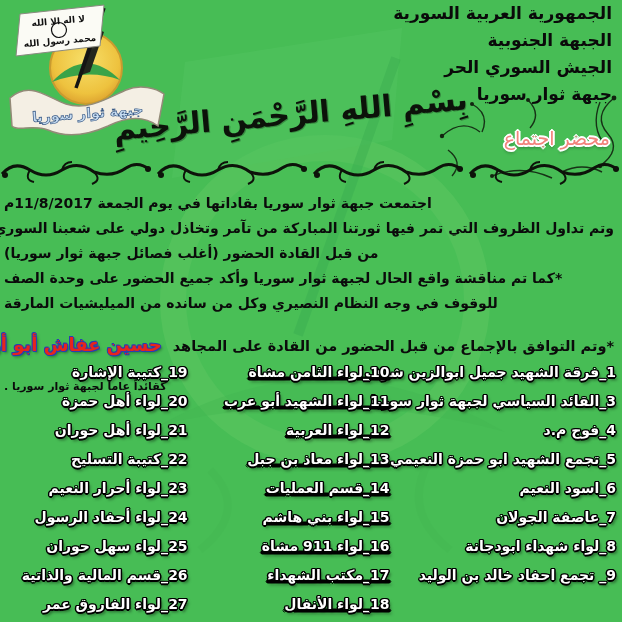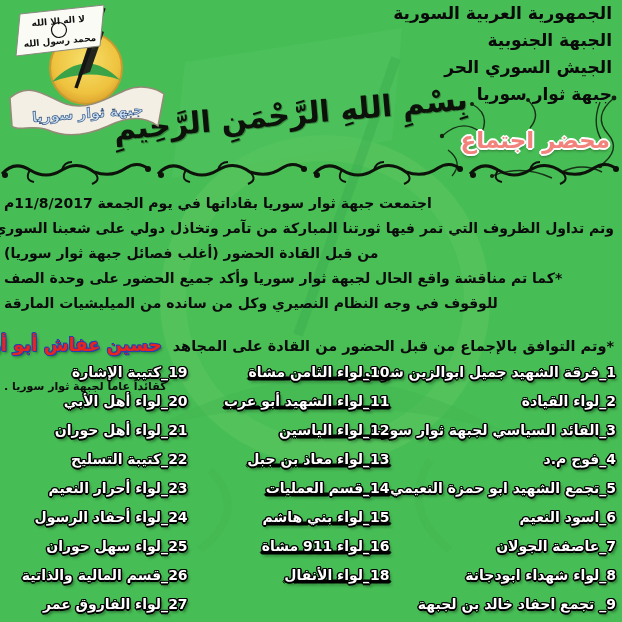--- a/index.html
+++ b/index.html
@@ -22,21 +22,21 @@
   
   .bismillah{
     position:absolute; top:96px; left:128px; width:340px; z-index:2;
     font-size:30px; font-weight:bold; color:#0c120a; text-align:center;
     transform:rotate(-5deg); text-shadow:1px 1px 0 rgba(20,40,20,.35);
     white-space:nowrap;
   }
   
   .badge{
     position:absolute; top:127px; right:12px; z-index:4;
-    font-size:23px; font-weight:bold; color:#f2837c; letter-spacing:1px;
+    font-size:19px; font-weight:normal; color:#f2837c; letter-spacing:1px;
     text-shadow:-2px 0 #fff,2px 0 #fff,0 -2px #fff,0 2px #fff,
                 -1px -1px #fff,1px 1px #fff,-1px 1px #fff,1px -1px #fff,
                 0 3px 3px rgba(0,0,0,.35);
     white-space:nowrap;
     text-align:center;
   }
   .vines{position:absolute; top:92px; right:0; width:190px; height:100px; z-index:2;}
   
   .divider{position:absolute; top:156px; left:0; width:622px; height:34px; z-index:2;}
   
@@ -172,44 +172,44 @@
       <span>*وتم التوافق بالإجماع من قبل الحضور من القادة على المجاهد</span>
       <span class="commander-name">حسين عفاش أبو أزهر</span>
     </div>
     <div class="body-line agreement-suffix">كقائداً عاماً لجبهة ثوار سوريا .</div>
   </div>
 
   <div class="factions">
     <div class="col col-right">
 
     <div class="faction">1_فرقة الشهيد جميل ابوالزين شرف</div>
-        <div class="faction">2_لواء القيادة</div>
         <div class="faction">3_القائد السياسي لجبهة ثوار سوريا</div>
         <div class="faction">4_فوج م.د</div>
         <div class="faction">5_تجمع الشهيد ابو حمزة النعيمي</div>
         <div class="faction">6_اسود النعيم</div>
         <div class="faction">7_عاصفة الجولان</div>
         <div class="faction">8_لواء شهداء ابودجانة</div>
-        <div class="faction">9_ تجمع احفاد خالد بن لجبهة</div>
+        <div class="faction">9_ تجمع احفاد خالد بن الوليد</div>
       </div>
     <div class="col col-middle">
 
     <div class="faction">10_لواء الثامن مشاة</div>
         <div class="faction">11_لواء الشهيد أبو عرب</div>
-        <div class="faction">12_لواء الياسين</div>
+        <div class="faction">12_لواء العربية</div>
         <div class="faction">13_لواء معاذ بن جبل</div>
         <div class="faction">14_قسم العمليات</div>
         <div class="faction">15_لواء بني هاشم</div>
         <div class="faction">16_لواء 911 مشاة</div>
+        <div class="faction">17_مكتب الشهداء</div>
         <div class="faction">18_لواء الأنفال</div>
       </div>
     <div class="col col-left">
 
     <div class="faction">19_كتيبة الإشارة</div>
-        <div class="faction">20_لواء أهل الأبي</div>
+        <div class="faction">20_لواء أهل حمزة</div>
         <div class="faction">21_لواء أهل حوران</div>
         <div class="faction">22_كتيبة التسليح</div>
         <div class="faction">23_لواء أحرار النعيم</div>
         <div class="faction">24_لواء أحفاد الرسول</div>
         <div class="faction">25_لواء سهل حوران</div>
         <div class="faction">26_قسم المالية والذاتية</div>
         <div class="faction">27_لواء الفاروق عمر</div>
       </div>
   </div>
 

